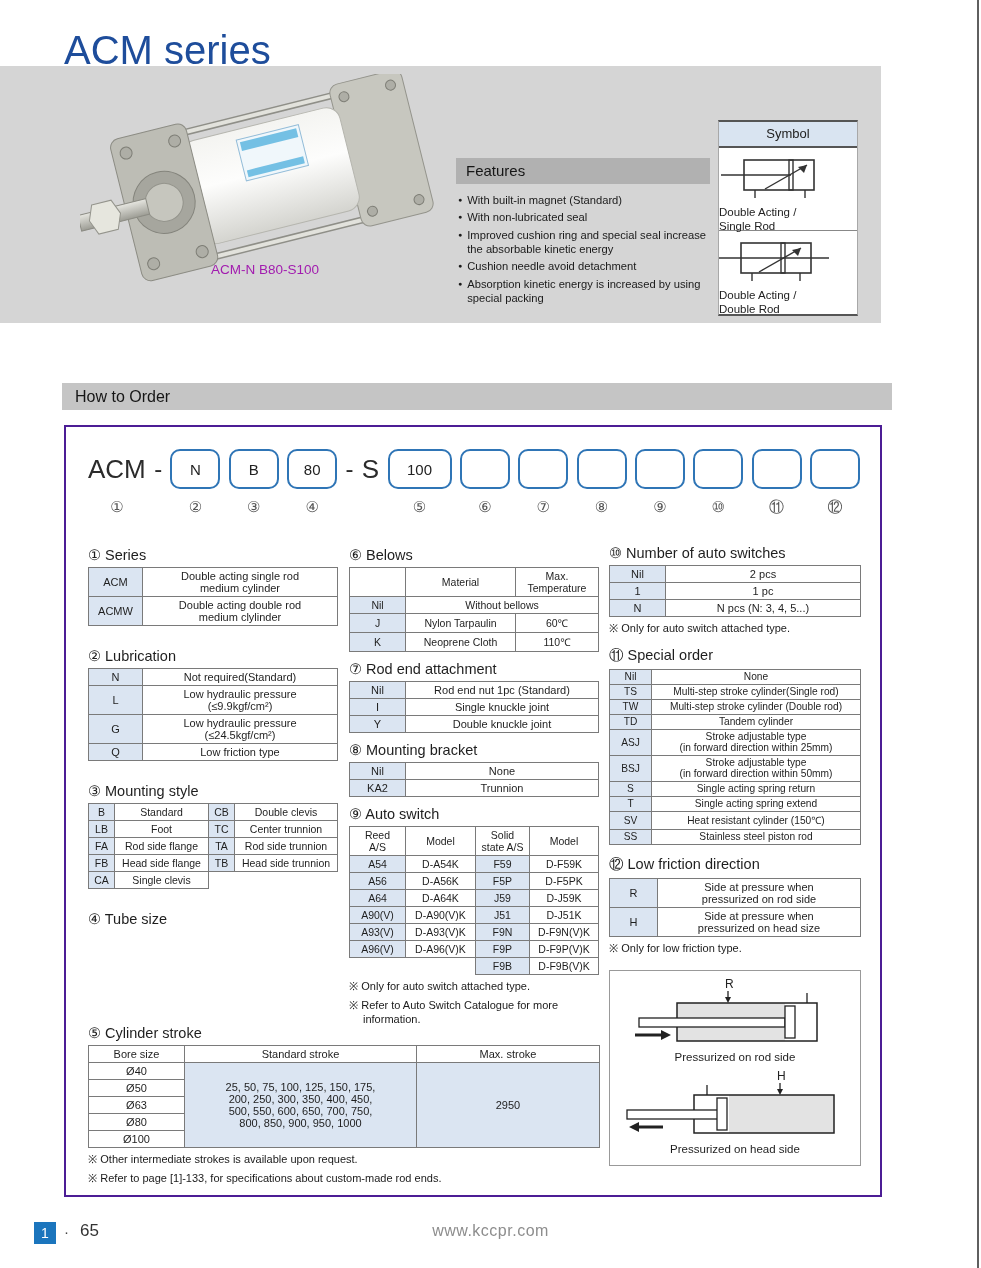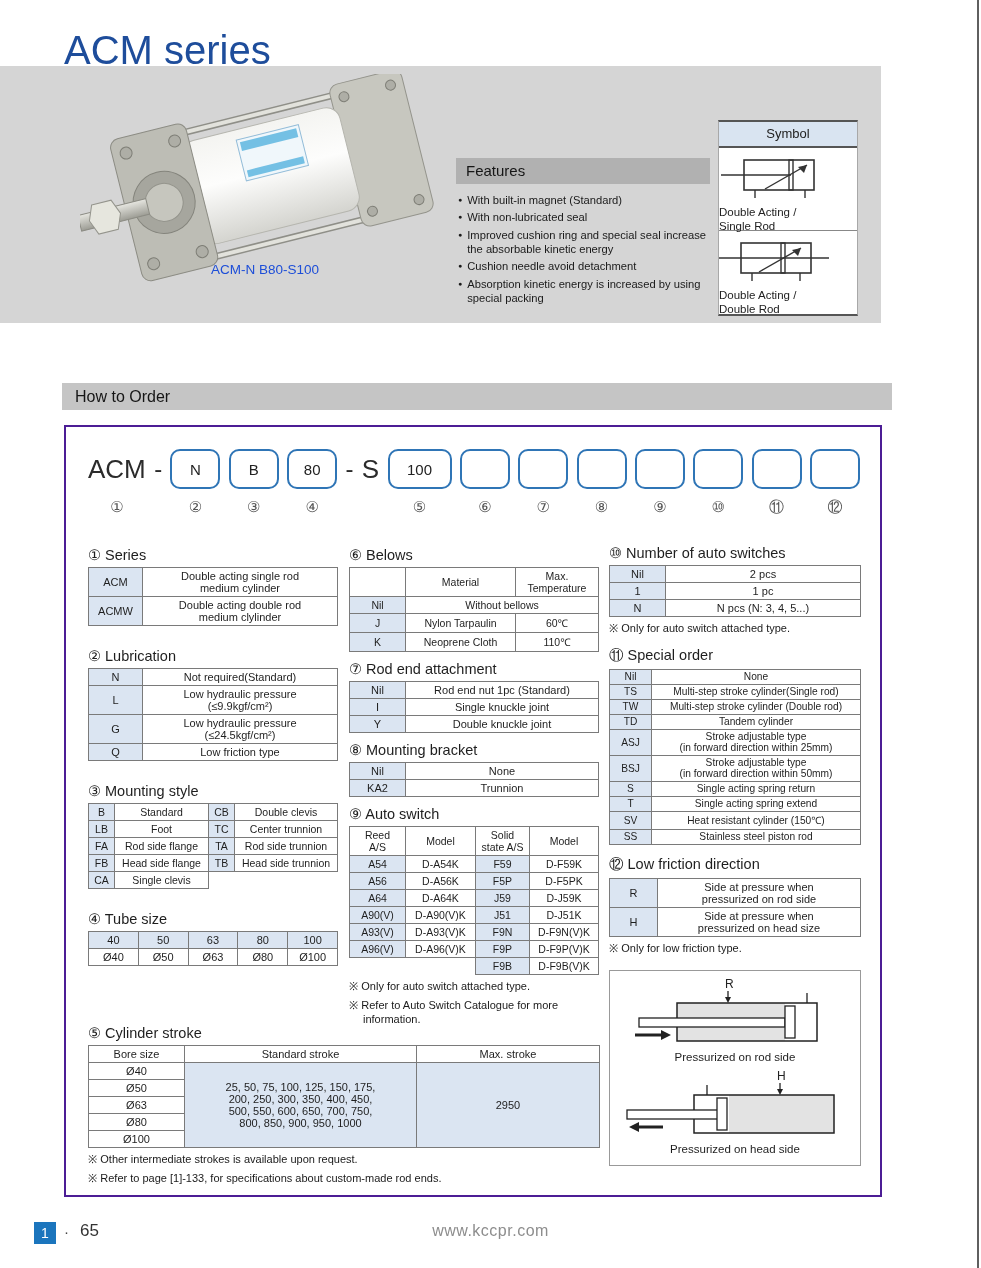--- a/index.html
+++ b/index.html
@@ -8,21 +8,21 @@
     font-family:"Liberation Sans",sans-serif;color:#1a1a1a;overflow:hidden;
   }
   .edge-line{position:absolute;top:0;bottom:0;right:2px;width:2px;background:#5f5f5f;}
 
   
   .page-title{position:absolute;left:64px;top:28px;font-size:40px;color:#1e4d9b;letter-spacing:0px;}
 
   
   .hero{position:absolute;left:0;top:66px;width:881px;height:257px;background:#d5d5d5;}
   .product-photo{position:absolute;left:80px;top:8px;}
-  .product-caption{position:absolute;left:160px;top:196px;width:210px;text-align:center;font-size:13.5px;color:#1d4ed8;}
+  .product-caption{position:absolute;left:160px;top:196px;width:210px;text-align:center;font-size:13.5px;color:#a21caf;}
   .features-header{position:absolute;left:456px;top:92px;width:244px;height:26px;background:#b1b1b1;
     font-size:15px;line-height:26px;padding-left:10px;color:#161616;}
   .features-list{position:absolute;left:458px;top:127px;width:254px;}
   .feature-item{font-size:11.2px;line-height:1.28;margin-bottom:3px;display:flex;}
   .feature-item .blt{font-size:7px;line-height:14px;margin-right:5px;flex:0 0 auto;}
   .symbol-panel{position:absolute;left:718px;top:54px;width:138px;height:192px;background:#fff;
     border-left:1px solid #a8a8a8;border-right:1px solid #a8a8a8;border-top:2px solid #555;border-bottom:2px solid #555;}
   .symbol-header{height:24px;background:#d9e4f1;border-bottom:2px solid #555;text-align:center;
     font-size:13px;line-height:24px;color:#222;}
   .symbol-cell{height:82px;text-align:left;padding-top:6px;box-sizing:border-box;}
@@ -336,45 +336,20 @@
               <td class="key">CA</td>
               <td>Single clevis</td>
               <td class="ghost"></td>
               <td class="ghost"></td>
             </tr>
           </tbody>
       </table>
     </div>
     <div class="sec">
       <div class="sec-title">④ Tube size</div>
-      <table>
-        <colgroup>
-            <col>
-            <col>
-            <col>
-            <col>
-            <col>
-          </colgroup>
-          <tbody>
-            <tr>
-              <td class="key">40</td>
-              <td class="key">50</td>
-              <td class="key">63</td>
-              <td class="key">80</td>
-              <td class="key">100</td>
-            </tr>
-            <tr>
-              <td>Ø40</td>
-              <td>Ø50</td>
-              <td>Ø63</td>
-              <td>Ø80</td>
-              <td>Ø100</td>
-            </tr>
-          </tbody>
-      </table>
     </div>
   </div>
 
   <div class="col col2">
     <div class="sec">
       <div class="sec-title">⑥ Belows</div>
       <table class="small">
         <colgroup>
             <col style="width:56px">
             <col style="width:110px">

